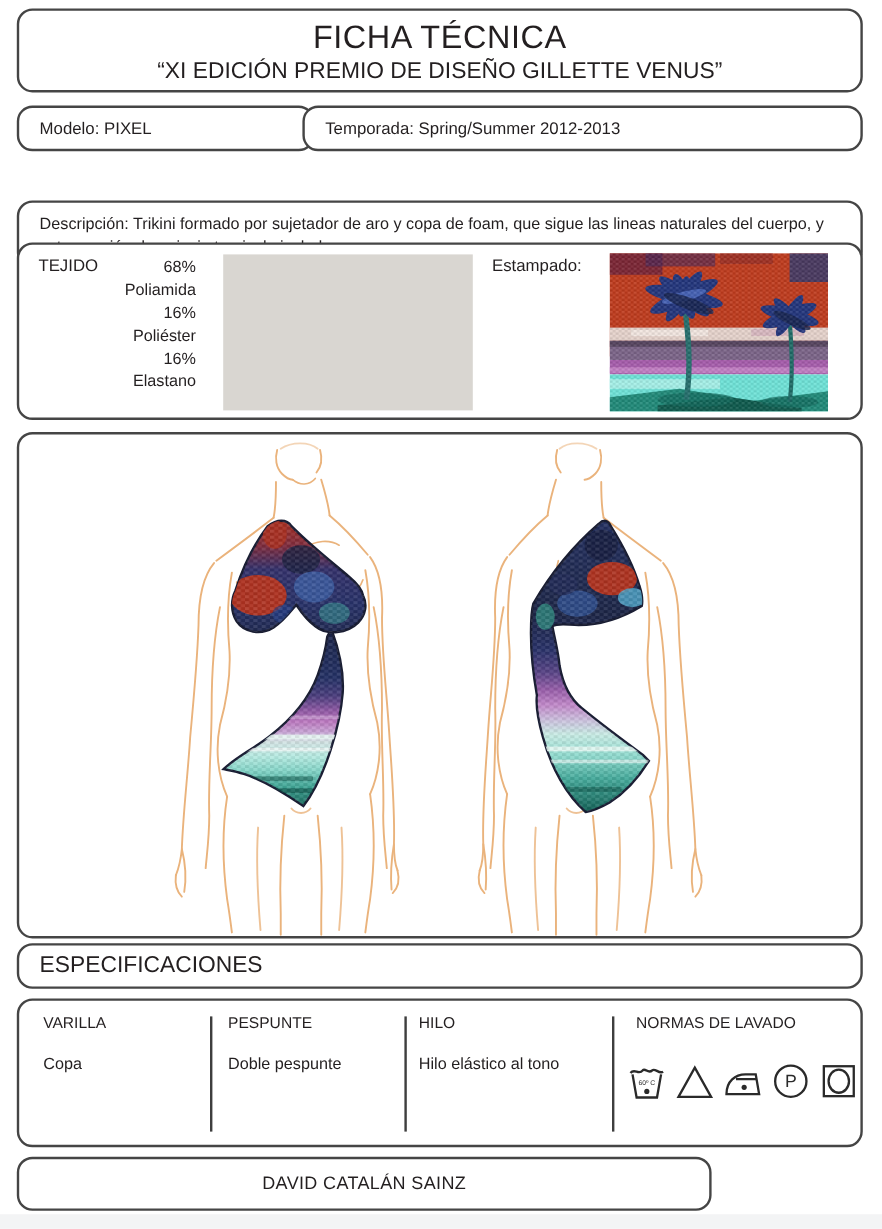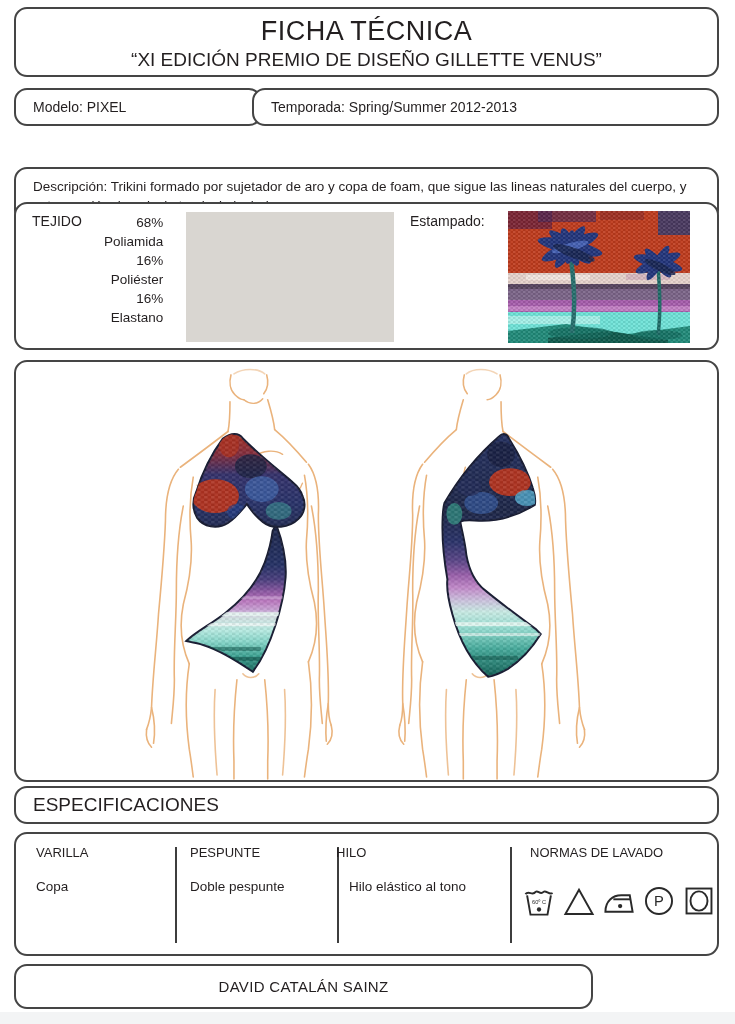--- a/index.html
+++ b/index.html
@@ -289,21 +289,21 @@
     <div class="spec-title abs">ESPECIFICACIONES</div>
   </div>
 
   <div class="box tablebox">
     <div class="vline" style="left:159px;"></div>
     <div class="vline" style="left:321px;"></div>
     <div class="vline" style="left:494px;"></div>
 
     <div class="abs colhdr" style="left:20px;">VARILLA</div>
     <div class="abs colhdr" style="left:174px;">PESPUNTE</div>
-    <div class="abs colhdr" style="left:320px;">HILO</div>
+    <div class="abs colhdr" style="left:333px;">HILO</div>
     <div class="abs colhdr" style="left:514px;">NORMAS DE LAVADO</div>
 
     <div class="abs colval" style="left:20px;">Copa</div>
     <div class="abs colval" style="left:174px;">Doble pespunte</div>
     <div class="abs colval" style="left:333px;">Hilo elástico al tono</div>
 
     <div class="symrow">
       <svg width="34" height="38" viewBox="0 0 30 30" fill="none" stroke="#2a2a2a" stroke-width="1.7">
         <path d="M3,9 C6,5 9,11 12,7 C14,5 16,10 19,7 C21,5 24,10 27,8"></path>
         <path d="M4.5,10 L7.5,27 L22.5,27 L25.5,10"></path>

